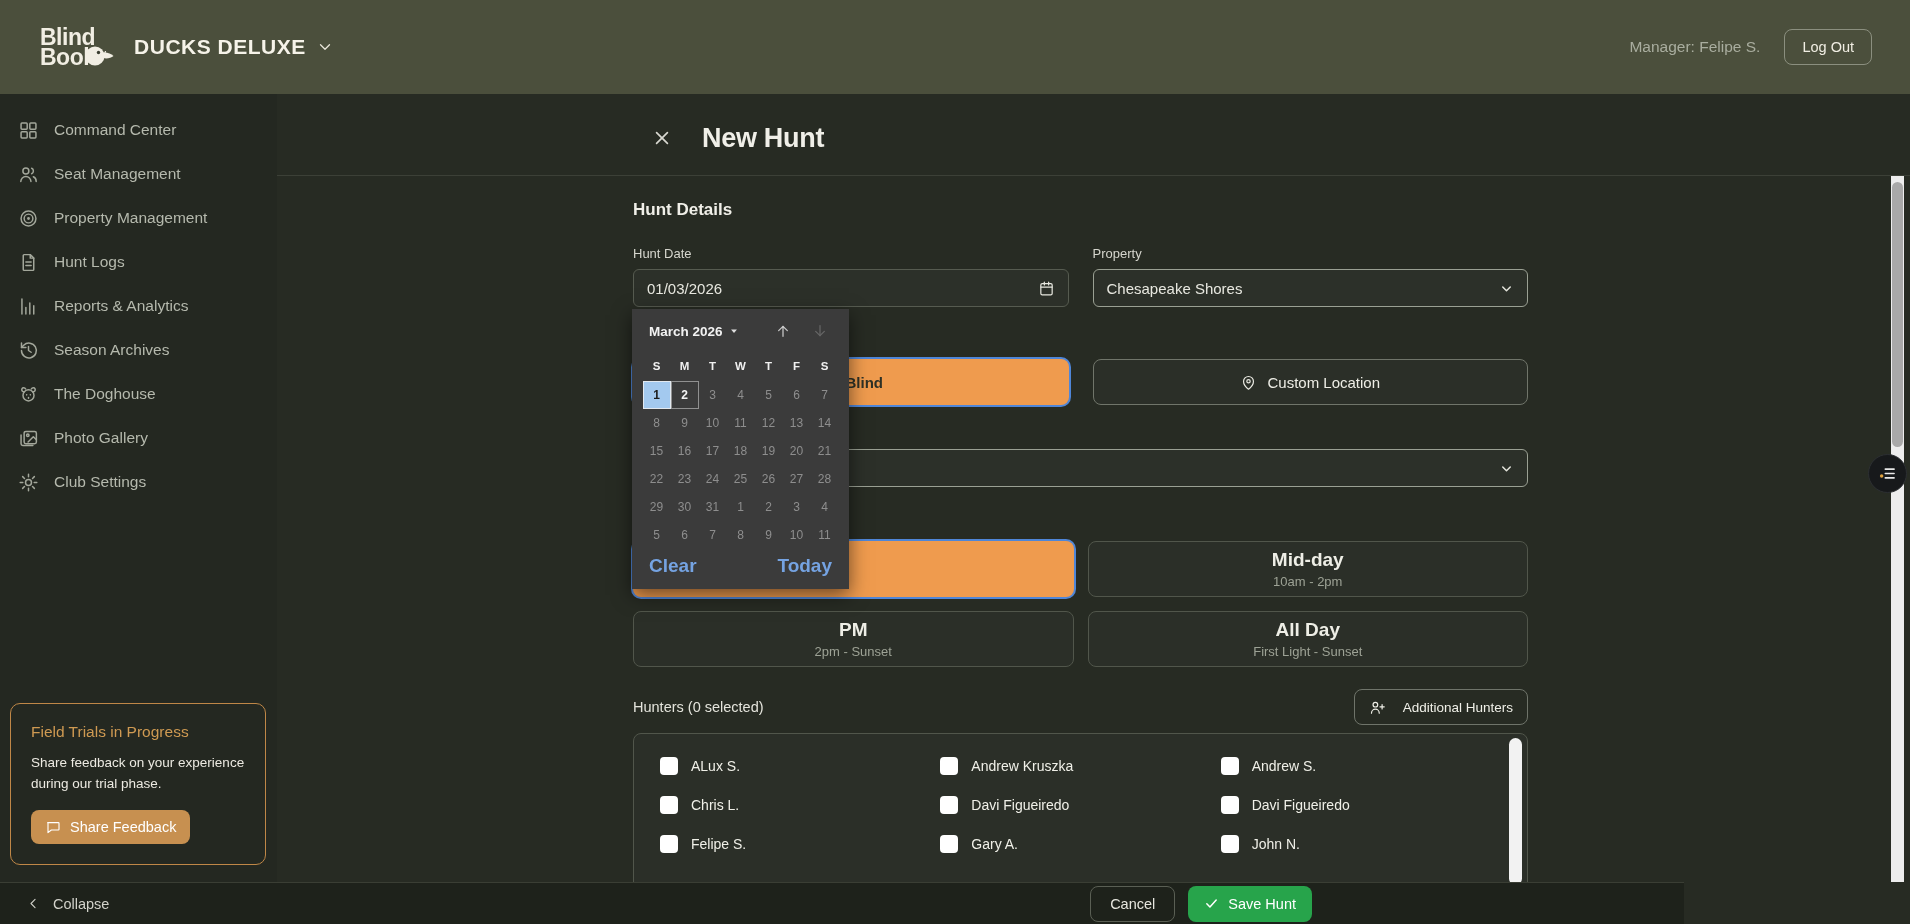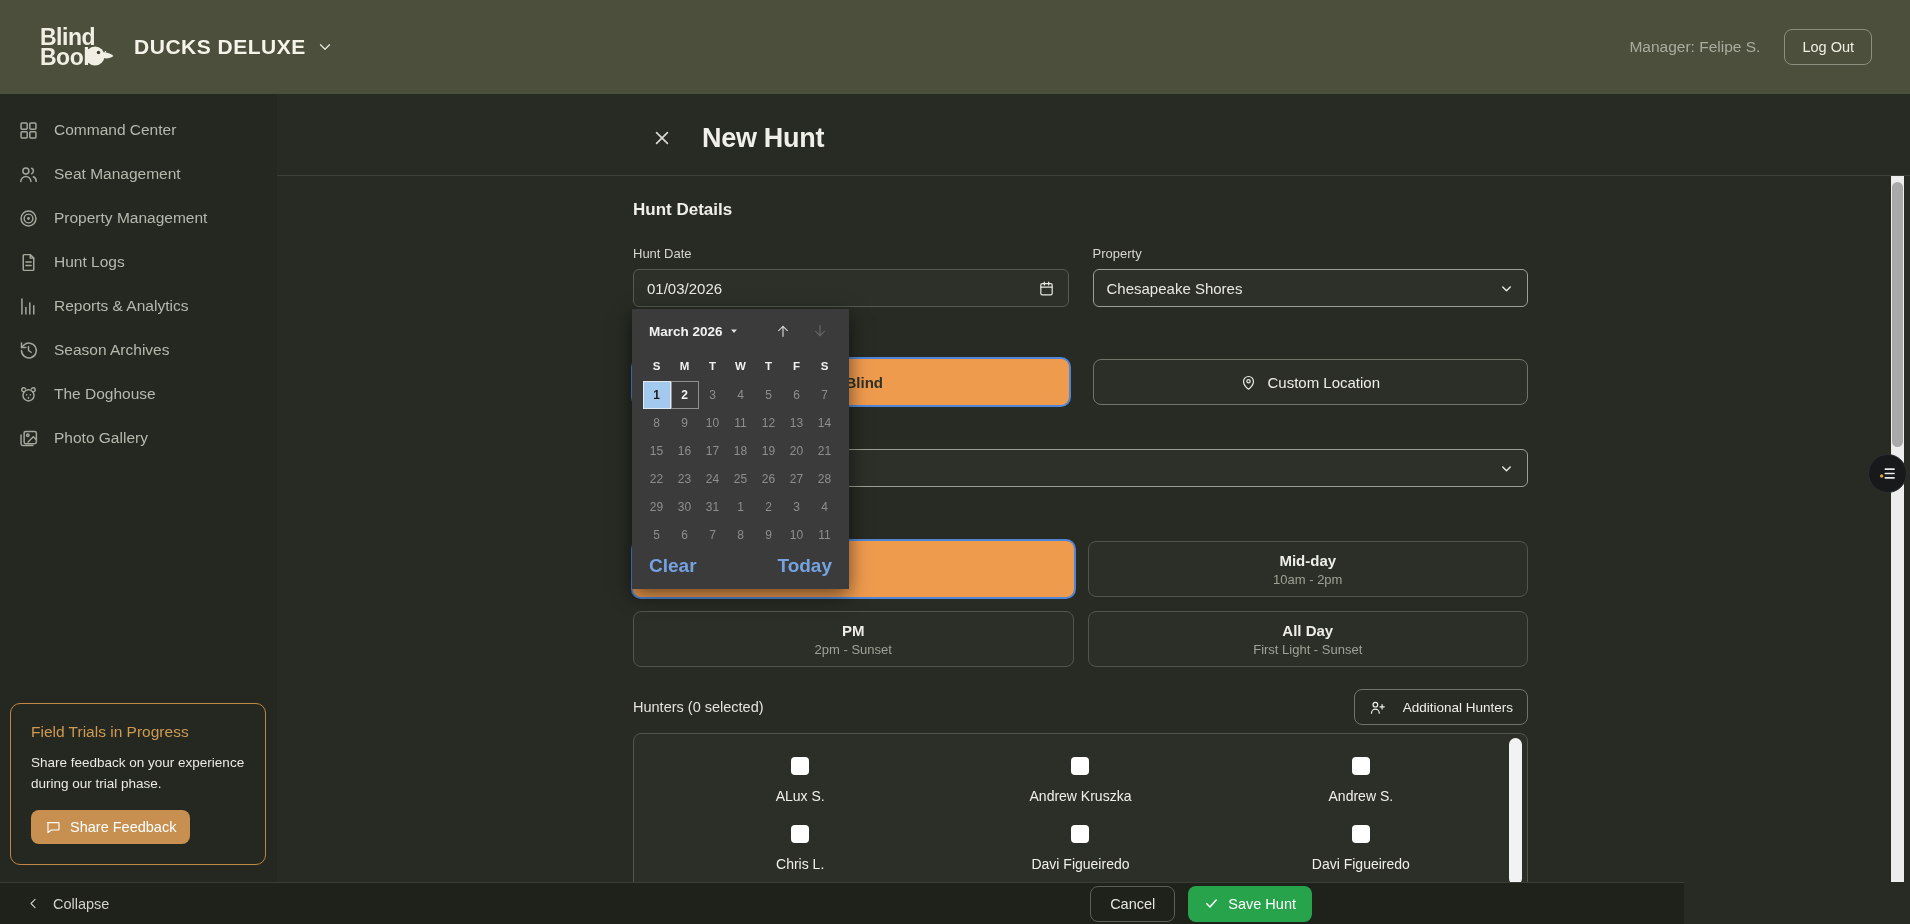--- a/index.html
+++ b/index.html
@@ -68,35 +68,35 @@
   .loc-custom .ico { width:17px; height:17px; color:#e9e9e1; }
 
   .blind-select { margin-top:44px; height:38px; border:1px solid #9aa093; border-radius:6px;
     background:#2c3029; display:flex; align-items:center; justify-content:flex-end;
     padding:0 13px; cursor:pointer; }
   .blind-select .ico { width:15px; height:15px; color:#e4e4dc; }
 
   .time-grid { display:grid; grid-template-columns:1fr 1fr; gap:14px; margin-top:54px; }
   .time-cell { height:56px; border-radius:8px; background:#2b2f28; border:1px solid #51564b;
     display:flex; flex-direction:column; align-items:center; justify-content:center; gap:3px; cursor:pointer; }
-  .time-cell .t { font-size:15px; font-weight:600; color:#eeeee6; }
+  .time-cell .t { font-size:19px; font-weight:600; color:#eeeee6; }
   .time-cell .s { font-size:13px; color:#9da295; }
   .time-am { background:#ef9b4e; border:none; box-shadow:0 0 0 2px #4f86d8; }
 
   .hunters-head { margin-top:22px; display:flex; align-items:center; justify-content:space-between; }
   .hunters-label { font-size:14.5px; color:#e4e4dc; }
   .add-hunters { display:inline-flex; align-items:center; gap:17px; height:36px; padding:0 14px;
     background:transparent; border:1px solid #6f746a; border-radius:8px; color:#f0f0e8;
     font-size:13.5px; cursor:pointer; font-family:inherit; }
   .add-hunters .ico { width:17px; height:17px; color:#f0f0e8; }
   .hunters-box { position:relative; margin-top:8px; height:157px; background:#2b2f28;
     border:1px solid #51564b; border-radius:8px 8px 0 0; overflow:hidden; }
   .hunters-grid { display:grid; grid-template-columns:repeat(3,1fr); row-gap:21px;
     padding:23px 26px; }
-  .hunter { display:flex; align-items:center; gap:13px; cursor:pointer;flex-direction:column; }
+  .hunter { display:flex; align-items:center; gap:13px; cursor:pointer; }
   .checkbox { width:18px; height:18px; background:#fff; border-radius:4px; }
   .hunter-name { font-size:14px; color:#f0f0e8; }
   .list-scroll { position:absolute; top:4px; right:5px; width:13px; height:147px;
     background:#f2f2f2; border-radius:7px; cursor:pointer; }
 
   
   .calendar { position:absolute; top:calc(100% + 2px); left:-1px; width:217px; height:280px;
     background:#3b3b3b; z-index:30; box-shadow:0 6px 18px rgba(0,0,0,.55);
     display:flex; flex-direction:column; padding:14px 10px 12px;
     font-family:"Liberation Sans","DejaVu Sans",sans-serif; }
@@ -257,20 +257,29 @@
       <div class="nav-item">
     <span class="ico nav-ico">
           <svg viewBox="0 0 24 24" fill="none" stroke="currentColor" stroke-width="1.7" stroke-linecap="round" stroke-linejoin="round">
             <rect x="7" y="4" width="14" height="14" rx="2"></rect>
             <path d="M3.5 8v10a2 2 0 0 0 2 2H17"></path>
             <circle cx="11.2" cy="8.3" r="1.4"></circle>
             <path d="M21 13.5l-3.5-3.5-6 6"></path>
           </svg>
         </span>
     <span class="nav-label">Photo Gallery</span>
+  </div>
+      <div class="nav-item">
+    <span class="ico nav-ico">
+          <svg viewBox="0 0 24 24" fill="none" stroke="currentColor" stroke-width="1.7" stroke-linecap="round" stroke-linejoin="round">
+            <circle cx="12" cy="12" r="3.4"></circle>
+            <path d="M12 2.5v3M12 18.5v3M2.5 12h3M18.5 12h3M5.3 5.3l2.1 2.1M16.6 16.6l2.1 2.1M18.7 5.3l-2.1 2.1M7.4 16.6l-2.1 2.1"></path>
+          </svg>
+        </span>
+    <span class="nav-label">Club Settings</span>
   </div>
     </nav>
   <div class="trial-card">
     <div class="trial-title">Field Trials in Progress</div>
     <div class="trial-body">Share feedback on your experience during our trial phase.</div>
     <button class="trial-btn">
       <span class="ico">
           <svg viewBox="0 0 24 24" fill="none" stroke="currentColor" stroke-width="1.7" stroke-linecap="round" stroke-linejoin="round">
             <path d="M4 5.5h16a1 1 0 0 1 1 1v9a1 1 0 0 1-1 1H9.5L4.5 20.5v-14a1 1 0 0 1 .5-1z"></path>
           </svg>

